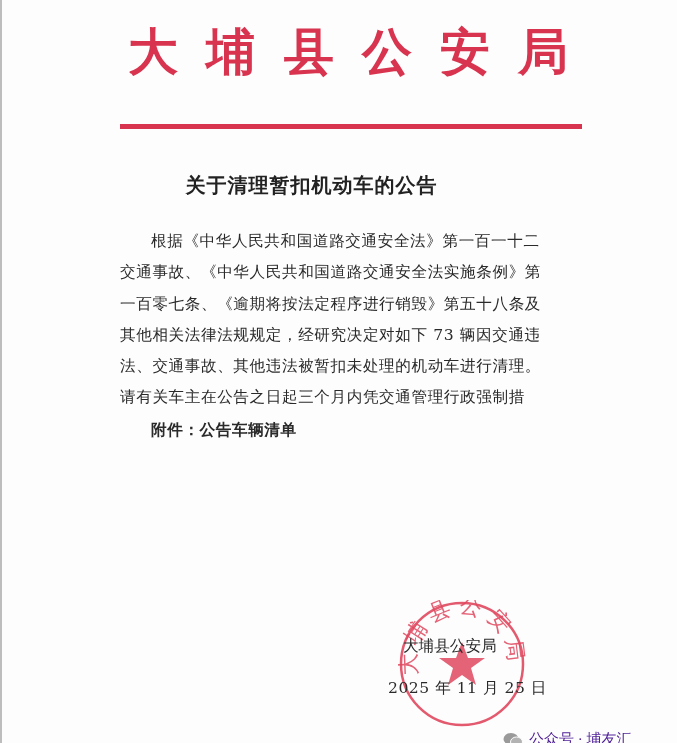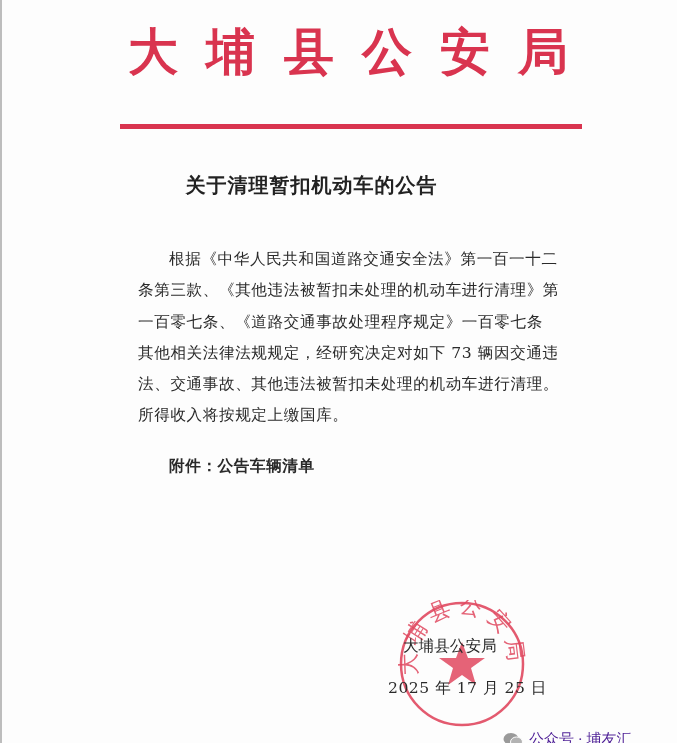--- a/index.html
+++ b/index.html
@@ -19,21 +19,21 @@
   .title {
     position: absolute; left: 0; width: 623px; top: 172px; text-align: center;
     font-family: "DejaVu Sans", sans-serif; font-weight: bold;
     font-size: 20px; letter-spacing: 1px; color: #222;
   }
   .body {
     position: absolute; left: 120px; top: 226px; width: 462px;
     font-size: 15.6px; line-height: 31.3px; color: #2a2a2a;
     letter-spacing: 0.6px; text-align: justify;
   }
-  .body p { margin: 18px; }
+  .body p { margin: 0; }
   .line { display: block; white-space: nowrap; }
   .indent { padding-left: 31px; }
   .attachment { padding-left: 31px; margin-top: 0; font-weight: bold; }
   .seal {
     position: absolute; left: 398px; top: 600px; width: 128px; height: 128px;
   }
   .signer { position: absolute; left: 403px; top: 636px; font-size: 15.6px; color: #2a2a2a; z-index: 2; }
   .date { position: absolute; left: 388px; top: 678px; font-size: 15.6px; color: #2a2a2a; z-index: 2; letter-spacing: 0.5px; }
   .watermark {
     position: absolute; left: 503px; top: 706px; display: flex; align-items: center;
@@ -55,42 +55,42 @@
   <span>局</span>
 </div>
 
 <div class="red-rule"></div>
 
 <div class="title">关于清理暂扣机动车的公告</div>
 
 <div class="body">
   <p>
     <span class="line indent">根据《中华人民共和国道路交通安全法》第一百一十二</span>
-    <span class="line">条第三款、《其他违法被暂扣未处理的机动车进行清理》第</span>
-    <span class="line">一百零七条、《道路交通事故处理程序规定》一百零七条</span>
+    <span class="line">交通事故、《中华人民共和国道路交通安全法实施条例》第</span>
+    <span class="line">一百零七条、《逾期将按法定程序进行销毁》第五十八条及</span>
     <span class="line">其他相关法律法规规定，经研究决定对如下 73 辆因交通违</span>
     <span class="line">法、交通事故、其他违法被暂扣未处理的机动车进行清理。</span>
-    <span class="line">所得收入将按规定上缴国库。</span>
+    <span class="line">请有关车主在公告之日起三个月内凭交通管理行政强制措</span>
   </p>
   <p class="attachment">附件：公告车辆清单</p>
 </div>
 
 <svg class="seal" viewBox="0 0 128 128">
   <defs>
     <path id="sealArc" d="M 22 78 A 46 46 0 1 1 106 78"></path>
   </defs>
   <circle cx="64" cy="64" r="61" fill="none" stroke="#e0485f" stroke-width="2.5" opacity="0.9"></circle>
   <text font-size="22" fill="#e0485f" opacity="0.85" font-family="DejaVu Serif, serif" letter-spacing="6">
     <textPath href="#sealArc" startOffset="2%">大埔县公安局</textPath>
   </text>
   <polygon points="64,42 70,58 87,58 73,68 78,85 64,75 50,85 55,68 41,58 58,58" fill="#e0485f" opacity="0.85"></polygon>
 </svg>
 
 <div class="signer">大埔县公安局</div>
-<div class="date">2025 年 17 月 25 日</div>
+<div class="date">2025 年 11 月 25 日</div>
 
 <div class="watermark">
   <svg class="wechat-icon" viewBox="0 0 20 16">
     <ellipse cx="8" cy="7" rx="7.5" ry="6" fill="#9a9a9a"></ellipse>
     <ellipse cx="13.5" cy="10" rx="6" ry="5" fill="#b3b3b3" stroke="#fdfdfd" stroke-width="1"></ellipse>
   </svg>
   <span>公众号 · 埔友汇</span>
 </div>
 
 </body></html>

